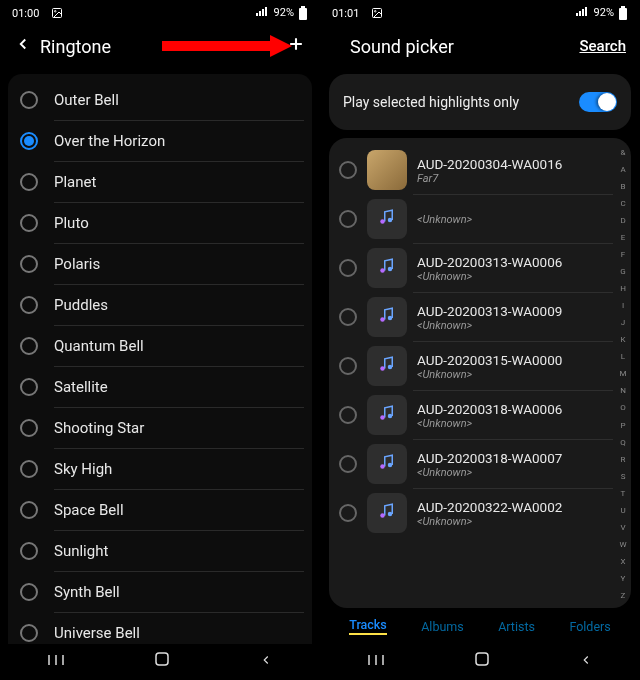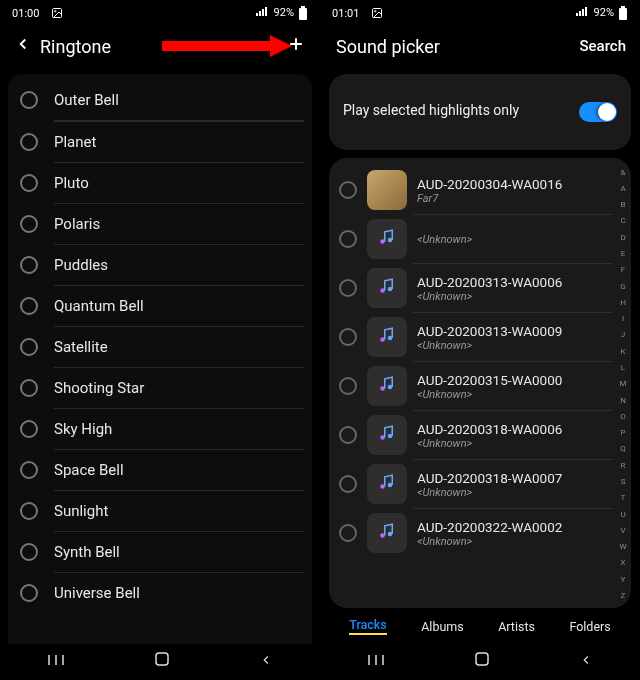--- a/index.html
+++ b/index.html
@@ -9,56 +9,56 @@
   
   .statusbar { height: 22px; display: flex; align-items: center; padding: 0 10px; color: #fff; font-size: 11px; }
   .statusbar .left { display: flex; align-items: center; gap: 12px; }
   .statusbar .right { margin-left: auto; display: flex; align-items: flex-start; gap: 4px; }
   .sig-icon, .batt-icon, .pic-icon { display: inline-flex; }
 
   
   .header { height: 44px; display: flex; align-items: center; padding: 0 12px; color: #fff; text-align: right; }
   .header .title { font-size: 18px; margin-left: 8px; font-weight: 400; }
   .header .spacer { flex: 1; }
-  .header .search { font-size: 15px; font-weight: 500; }
+  .header .search { font-size: 15px; font-weight: 500; text-decoration: underline; }
 
   
   .arrow-wrap { position: absolute; top: 33px; left: 160px; pointer-events: none; z-index: 10; }
 
   
   .ringtone-list { flex: 1; overflow: hidden; background: #0d0d0d; border-radius: 14px 14px 0 0; margin: 6px 6px 0 6px; padding: 6px 4px 0 4px; }
   .ring-row { display: flex; align-items: center; height: 40px; padding: 0 8px; }
   .ring-row.selected .radio { border-color: #1a8cff; }
   .ring-row.selected .radio::after { content:""; width:10px; height:10px; border-radius:50%; background:#1a8cff; display:block; }
   .radio { width: 18px; height: 18px; border: 2px solid #777; border-radius: 50%; flex-shrink: 0; display:flex; align-items:center; justify-content:center; }
   .ring-label { color: #e8e8e8; font-size: 15px; margin-left: 16px; text-align: right; }
   .ring-sep { height: 1px; background: #2a2a2a; margin-left: 42px; margin-right: 4px; }
 
   
-  .card { background: #1a1a1a; border-radius: 18px; margin: 6px 7px 0 7px; padding: 28px 14px; display:flex; align-items:flex-start; }
+  .card { background: #1a1a1a; border-radius: 18px; margin: 6px 7px 0 7px; padding: 18px 14px; display:flex; align-items:center; }
   .card-label { color: #eee; font-size: 14px; }
   .toggle { margin-left: auto; width: 38px; height: 20px; background: #1a8cff; border-radius: 10px; position: relative; }
   .toggle::after { content:""; position:absolute; width: 18px; height: 18px; background:#fff; border-radius:50%; right:1px; top:1px; box-shadow: -2px 0 3px rgba(0,0,0,.4); }
 
   
   .track-panel { flex: 1; background: #1a1a1a; border-radius: 18px; margin: 8px 7px 0 7px; padding: 8px 4px 0 4px; overflow: hidden; position: relative; }
   .track-row { display: flex; align-items: center; padding: 4px 6px; gap: 10px; }
   .track-row .radio { border-color: #666; width: 18px; height:18px; }
   .thumb { width: 40px; height: 40px; border-radius: 8px; background: #2e2e2e; display:flex; align-items:center; justify-content:center; flex-shrink:0; }
   .thumb.img { background: linear-gradient(135deg, #c9a66b 0%, #8a6a3a 100%); }
   .track-meta { display:flex; flex-direction: column; min-width:0;justify-content:flex-end; }
   .track-title { color: #e8e8e8; font-size: 13.5px; white-space: nowrap; overflow: hidden; text-overflow: ellipsis; }
   .track-sub { color: #999; font-size: 11px; font-style: italic; }
   .track-sep { height:1px; background:#2e2e2e; margin-left: 80px; margin-right: 14px; }
 
   .index-strip { position:absolute; right: 2px; top: 6px; bottom: 4px; width: 12px; display:flex; flex-direction:column; justify-content:space-around; font-size: 8px; color:#888; text-align:center; }
 
   
   .tabs { height: 36px; display: flex; align-items: center; justify-content: space-around; padding: 0 10px; }
-  .tab { color: #e5e5e5; font-size: 12.5px; }
+  .tab { color: #0369a1; font-size: 12.5px; }
   .tab.active { color: #1a8cff; border-bottom: 2px solid #fde047; padding-bottom: 1px; font-weight:500; }
 
   
   .navbar { height: 34px; display: flex; align-items: center; justify-content: space-around; color:#ddd; }
 </style>
 </head>
 <body>
 
 <div class="phone">
   <div class="statusbar">
@@ -112,20 +112,24 @@
         <polygon points="108,0 130,11 108,22" fill="#ff0000"></polygon>
       </svg>
   </div>
 
   <div class="ringtone-list" id="ringtone-list">
       <div class="ring-row">
         <span class="radio"></span>
         <span class="ring-label">Outer Bell</span>
       </div>
       <div class="ring-sep"></div>
+      <div class="ring-row selected">
+        <span class="radio"></span>
+        <span class="ring-label">Over the Horizon</span>
+      </div>
       <div class="ring-sep"></div>
       <div class="ring-row">
         <span class="radio"></span>
         <span class="ring-label">Planet</span>
       </div>
       <div class="ring-sep"></div>
       <div class="ring-row">
         <span class="radio"></span>
         <span class="ring-label">Pluto</span>
       </div>
@@ -221,21 +225,21 @@
       <span class="batt-icon">
         <svg width="10" height="14" viewBox="0 0 10 14" fill="#fff">
             <rect x="3" y="0" width="4" height="2"></rect>
             <rect x="1" y="2" width="8" height="12" rx="1"></rect>
           </svg>
       </span>
     </div>
   </div>
 
   <div class="header">
-    <span class="title" style="margin-left:2px">Sound picker</span>
+    <span class="title" style="margin-left:16px">Sound picker</span>
     <span class="spacer"></span>
     <span class="search">Search</span>
   </div>
 
   <div class="card">
     <span class="card-label">Play selected highlights only</span>
     <span class="toggle"></span>
   </div>
 
   <div class="track-panel">

